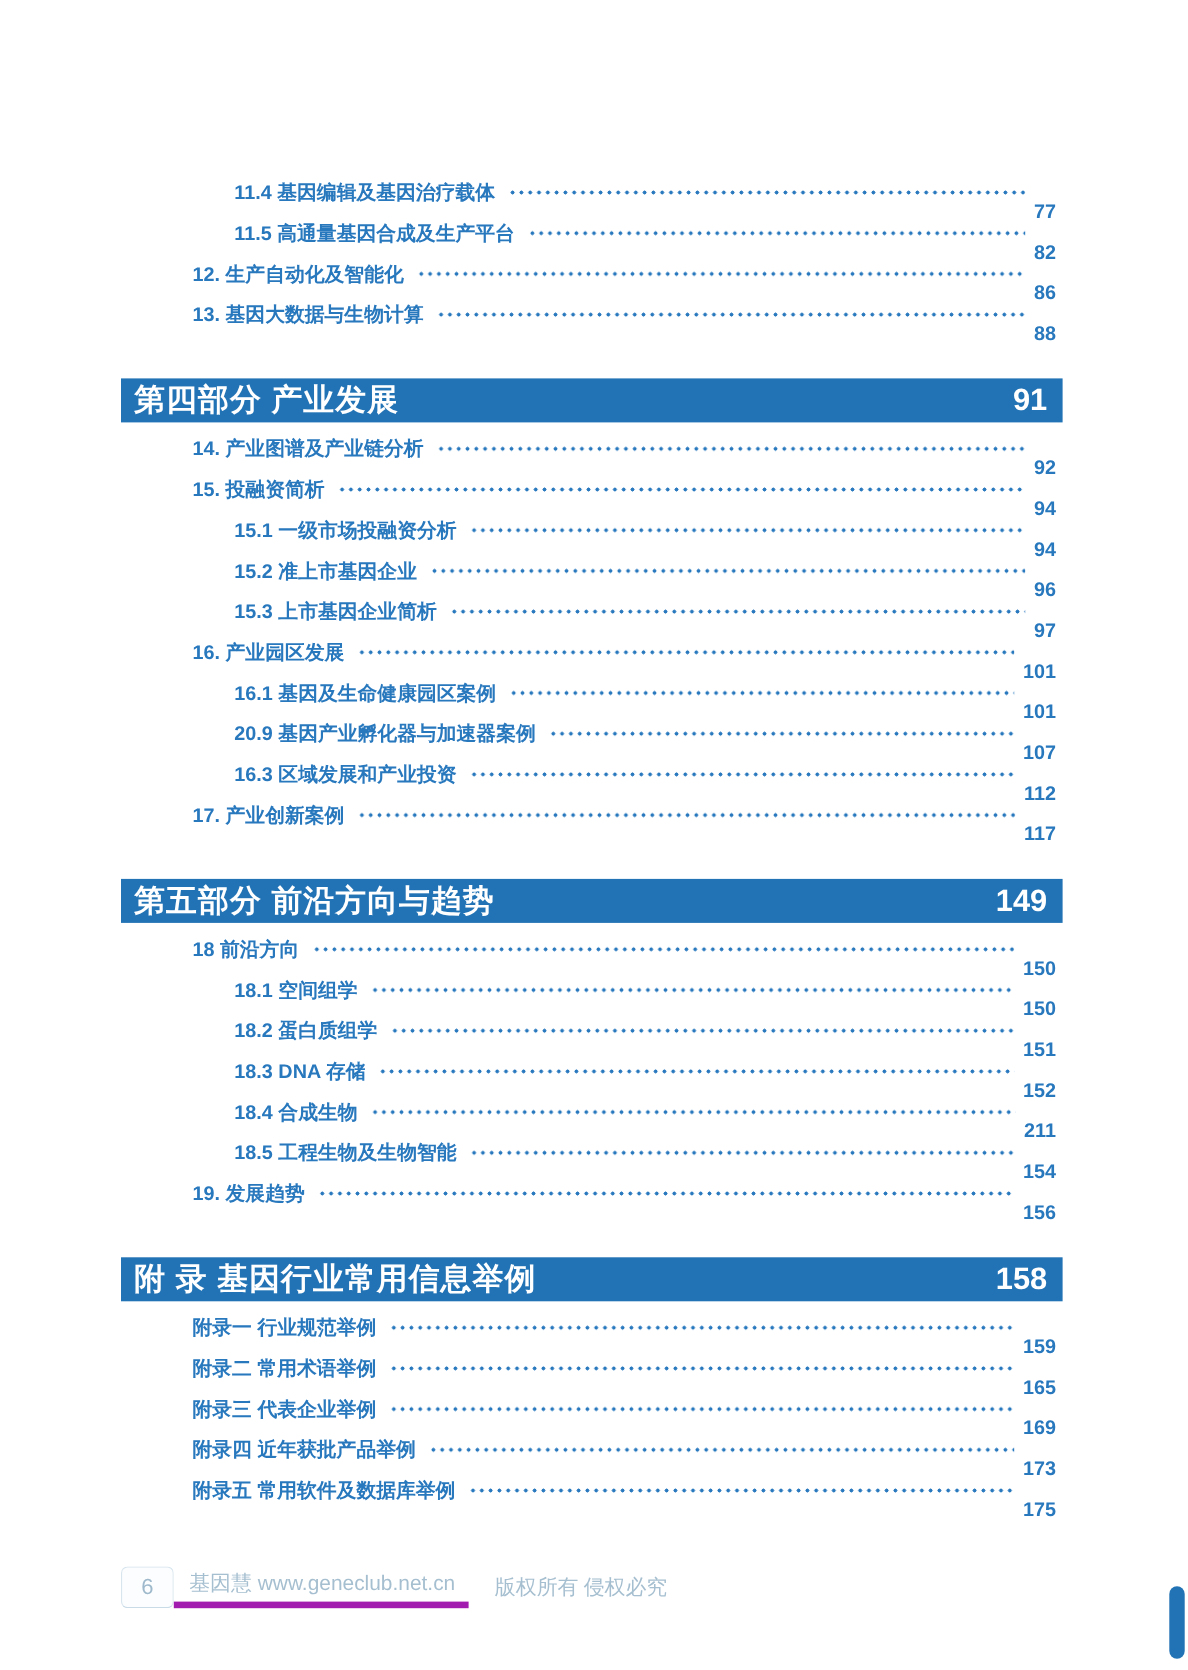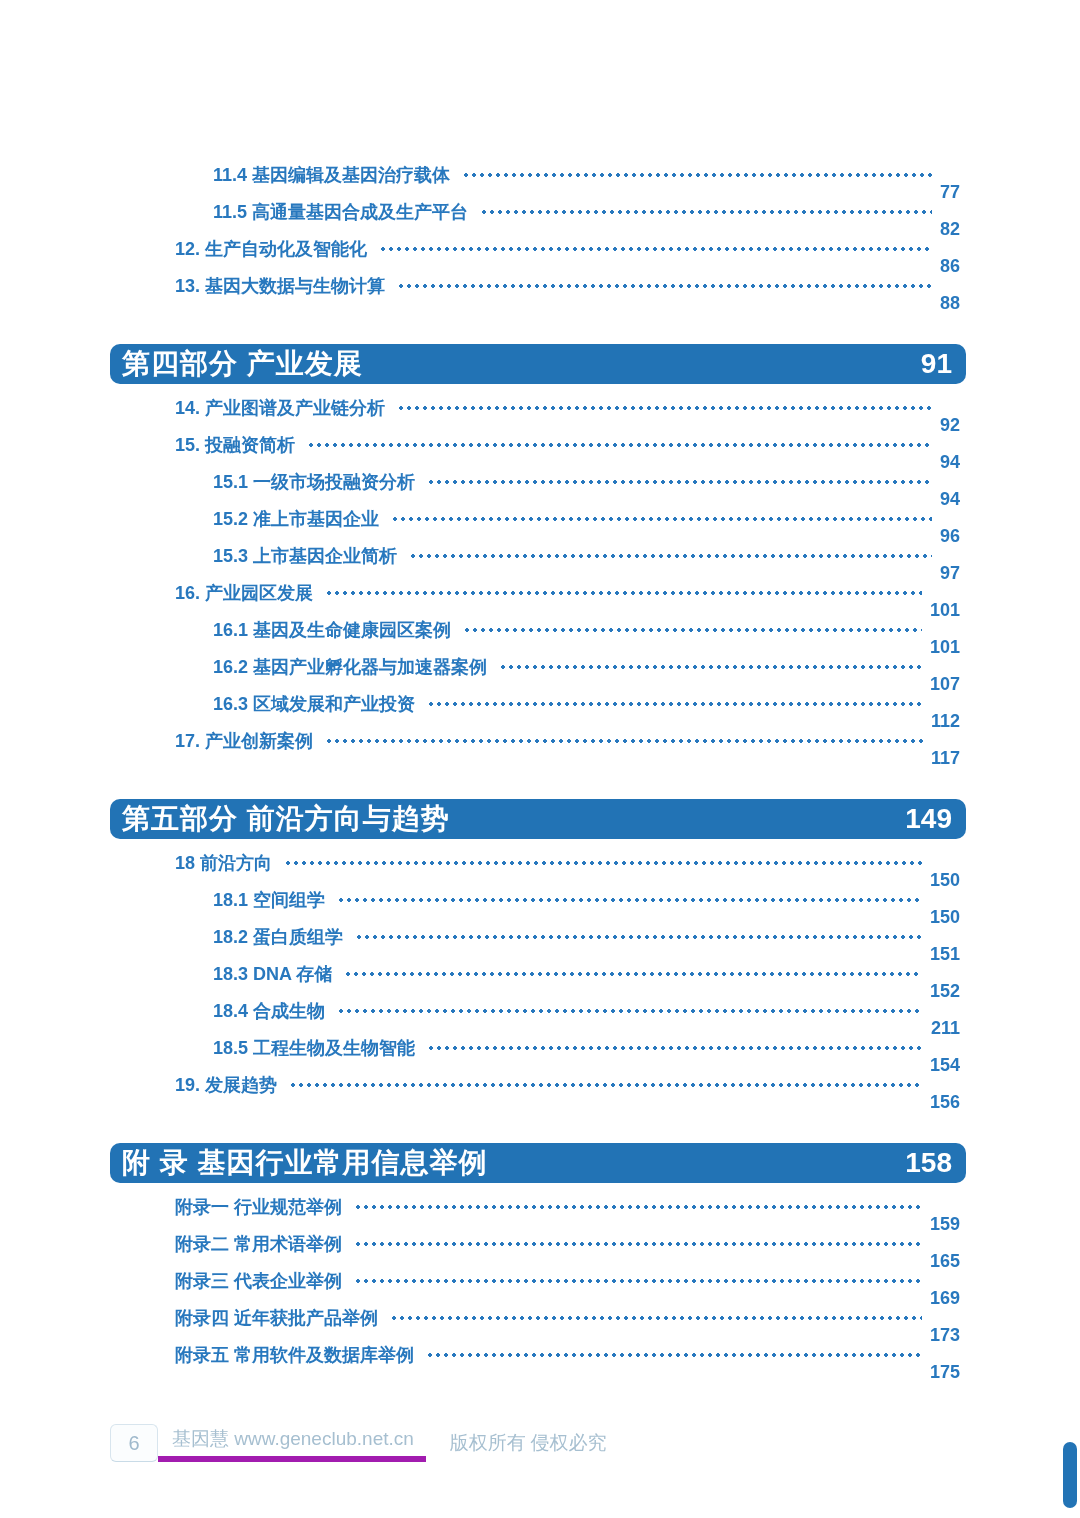--- a/index.html
+++ b/index.html
@@ -47,21 +47,20 @@
     background: var(--bar-blue, #2273B5);
     color: #ffffff;
     display: flex;
     align-items: center;
     justify-content: space-between;
     padding: 0 14px 0 12px;
     box-sizing: border-box;
     font-size: 28px;
     font-weight: 700;
     margin: 40px 0 5px 0;
-    border-radius: 10px;
   }
   .bar-title { white-space: nowrap; letter-spacing: 1px; }
   .bar-page { white-space: nowrap; }
   .footer {
     position: absolute;
     left: 110px;
     top: 1424px;
     display: flex;
     align-items: stretch;
     color: var(--footer-text, #A6BFD0);
@@ -182,21 +181,21 @@
           <span class="toc-page">101</span>
         </div>
 
         <div class="toc-row lvl2">
           <span class="toc-label">16.1 基因及生命健康园区案例</span>
           <span class="toc-dots"></span>
           <span class="toc-page">101</span>
         </div>
 
         <div class="toc-row lvl2">
-          <span class="toc-label">16.2 基因产业孵化器与加速器案例</span>
+          <span class="toc-label">20.9 基因产业孵化器与加速器案例</span>
           <span class="toc-dots"></span>
           <span class="toc-page">107</span>
         </div>
 
         <div class="toc-row lvl2">
           <span class="toc-label">16.3 区域发展和产业投资</span>
           <span class="toc-dots"></span>
           <span class="toc-page">112</span>
         </div>
 

